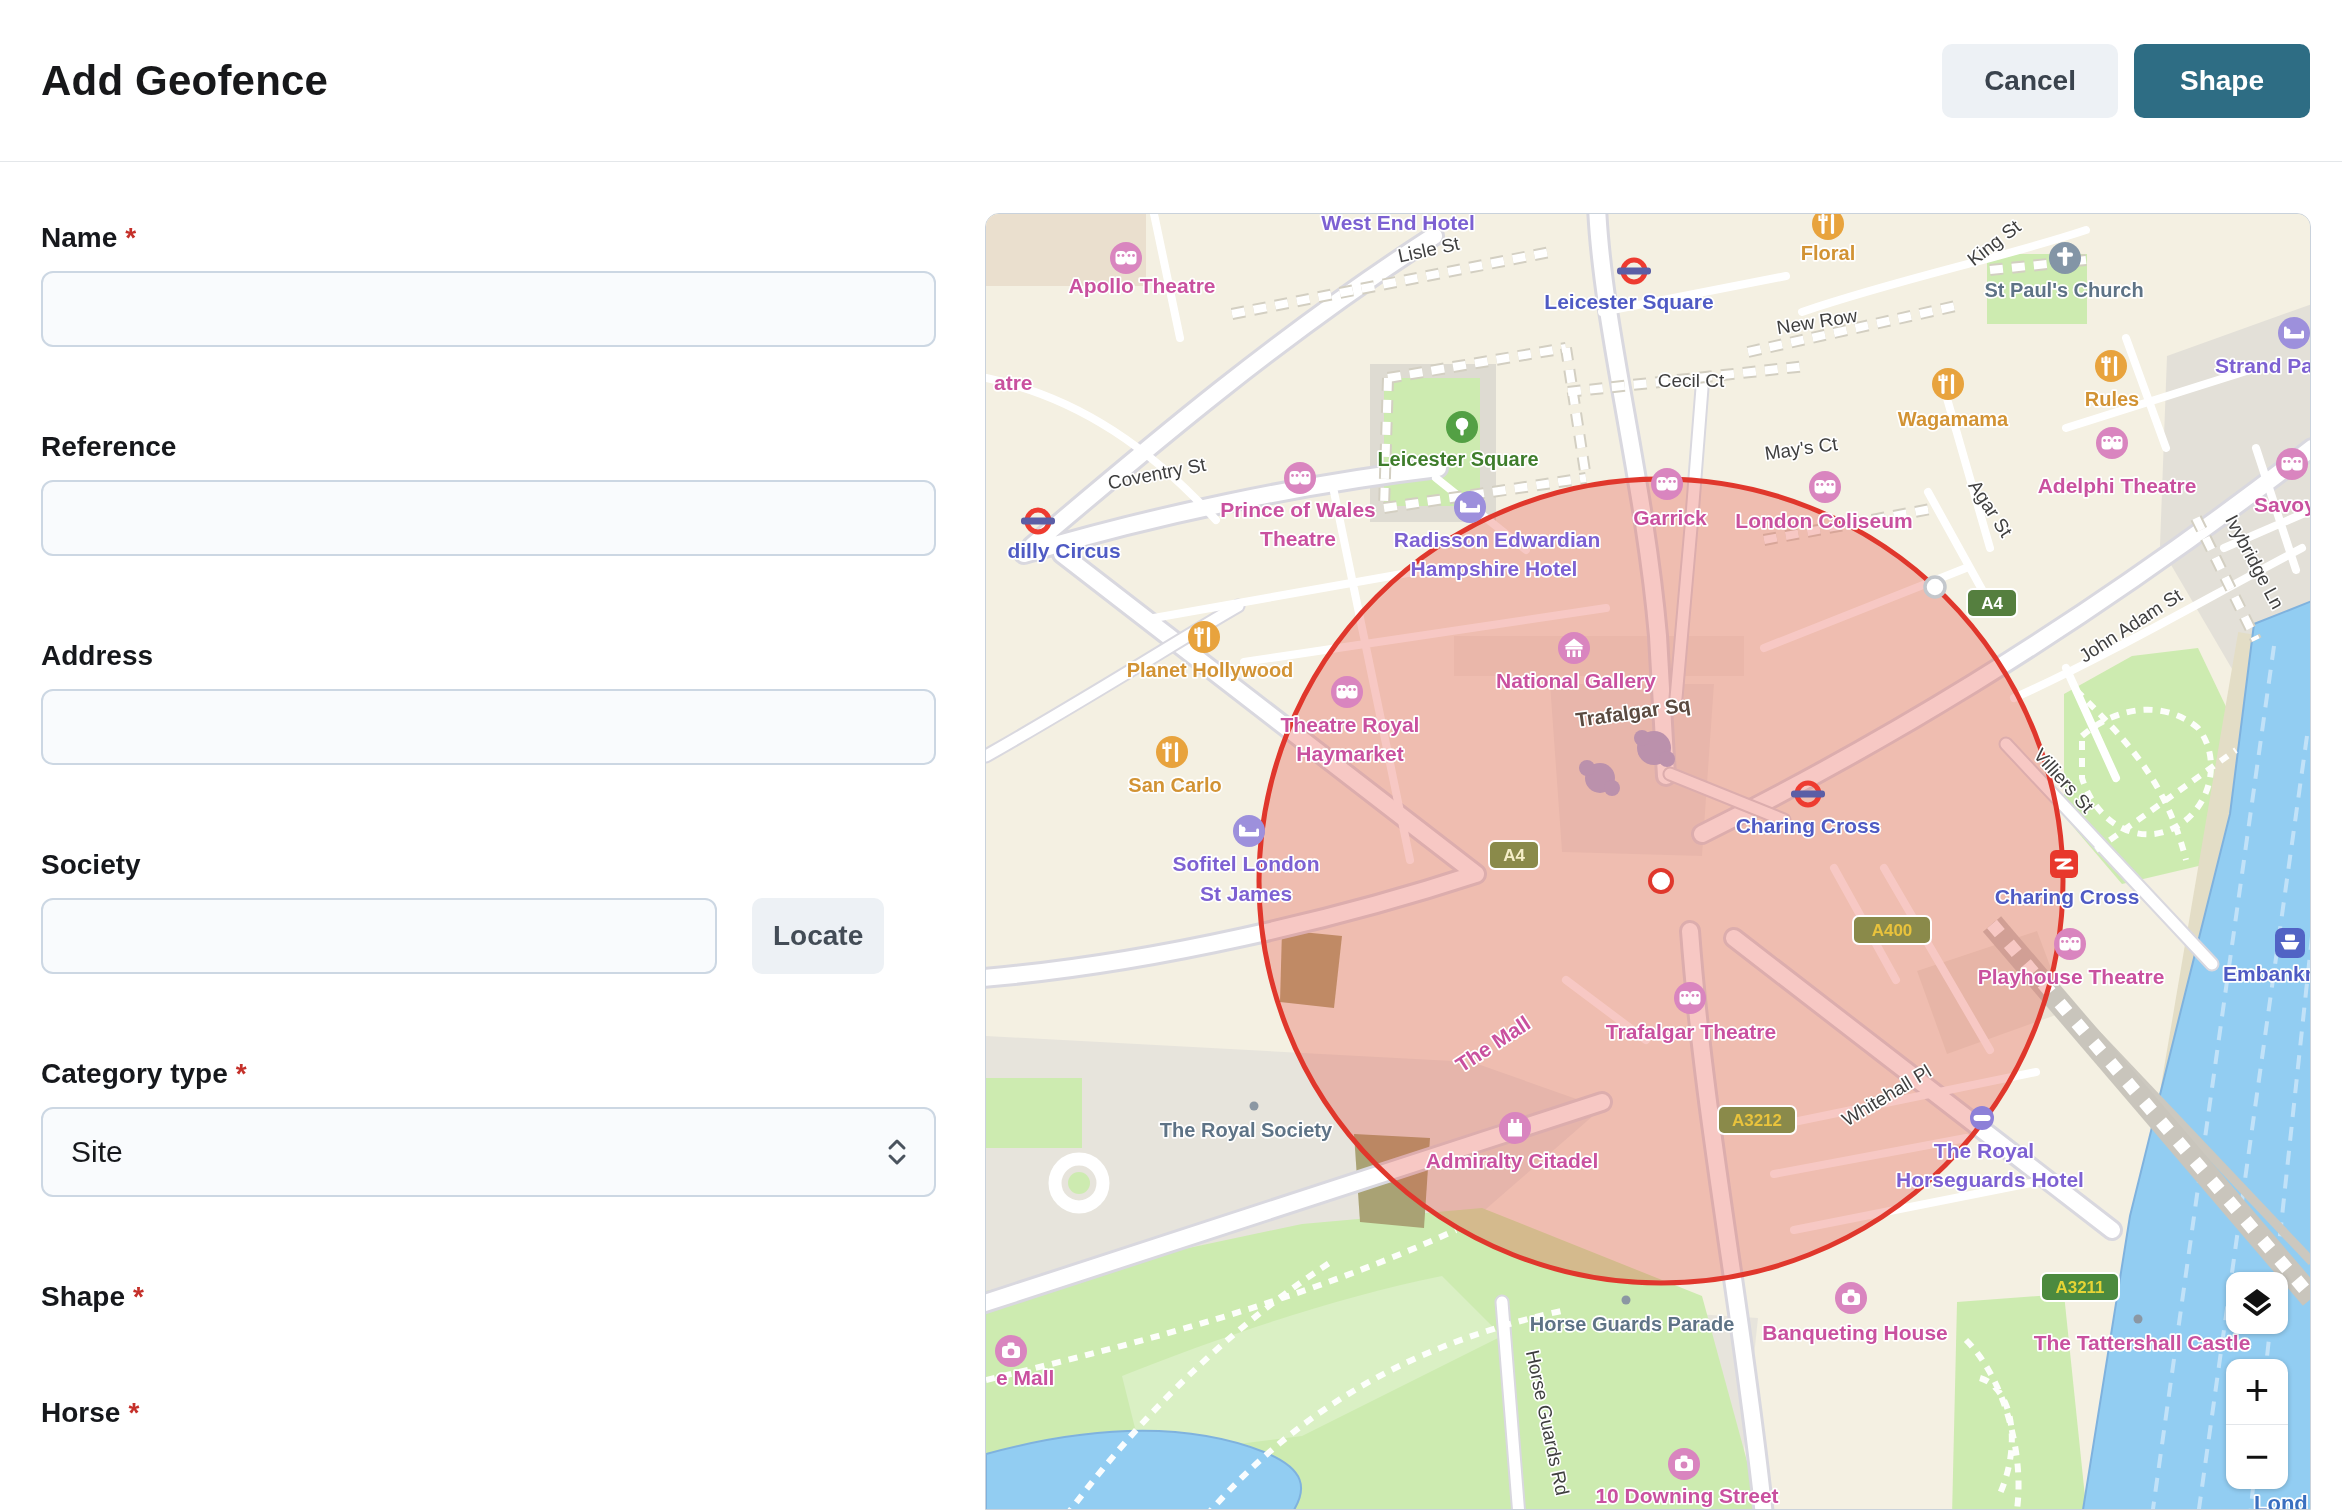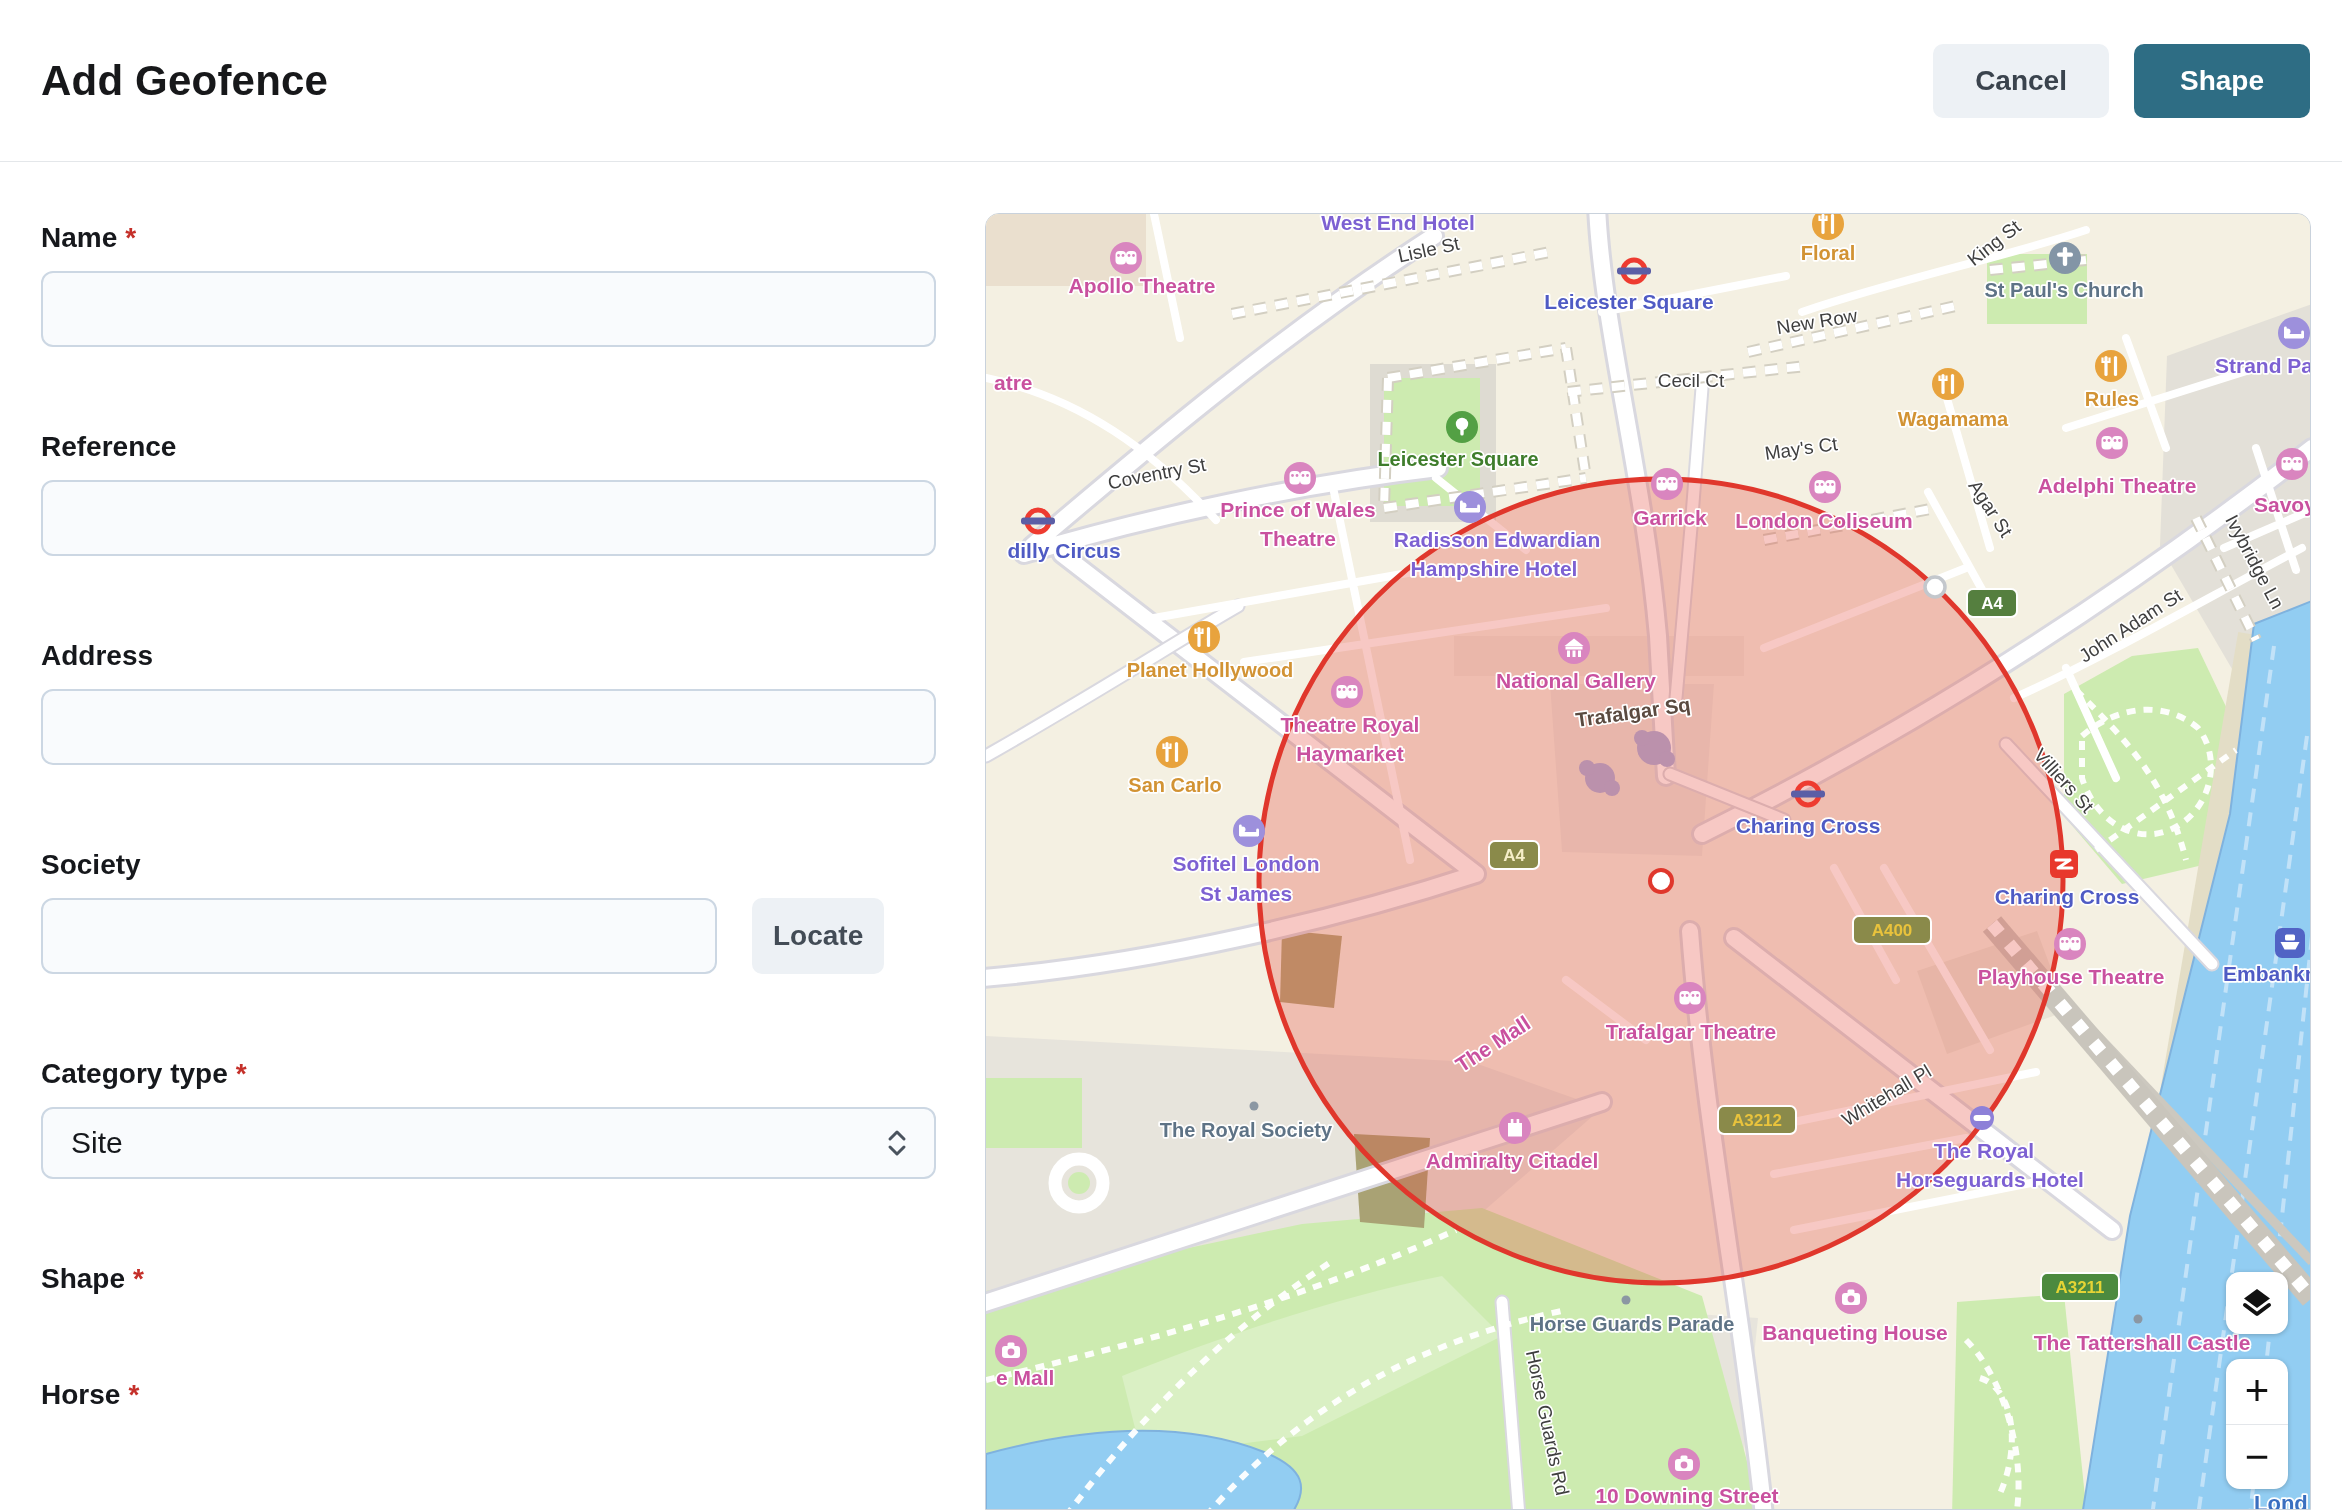--- a/index.html
+++ b/index.html
@@ -8,35 +8,35 @@
     font-family:"Liberation Sans","DejaVu Sans",sans-serif; }
   .page { position:relative; width:2342px; height:1510px; background:#fff;text-decoration:underline; }
 
   
   .hdr { position:absolute; left:0; top:0; width:2342px; height:162px;
     display:flex; align-items:center; background:#fff; border-bottom:1px solid #e4e7ea; }
   .hdr-title { margin-left:41px; font-size:42px; font-weight:700; color:#17181a; letter-spacing:.2px; }
   .hdr-sp { flex:1; }
   .btn { height:74px; border:none; border-radius:10px; font-size:28px; font-weight:700;
     cursor:pointer; font-family:inherit; }
-  .btn-cancel { background:#edf1f5; color:#3a434d; padding:0 42px; margin-right:25px; }
+  .btn-cancel { background:#edf1f5; color:#3a434d; padding:0 42px; margin-right:16px; }
   .btn-save { background:#2e6d84; color:#fff; padding:0 46px; margin-right:32px; }
 
   
   .form { position:absolute; left:41px; top:222px; width:895px; }
   .fld { margin-bottom:84px; }
   .fld-label { font-size:28px; font-weight:700; color:#16181c; margin-bottom:17px; }
   .req { color:#c5302a; margin-left:8px; font-weight:700; }
   .tin { width:895px; height:76px; background:#f9fbfd; border:2px solid #ccd7e3;
     border-radius:12px; font-size:30px; color:#16181c; padding:0 26px; font-family:inherit; outline:none; }
   .row { display:flex; align-items:flex-end; gap:35px; }
   .tin.pc { width:676px; }
   .btn-locate { height:76px; padding:0 21px; background:#edf1f5; color:#434c56;
     border:none; border-radius:10px; font-size:28px; font-weight:700; cursor:pointer; font-family:inherit; }
-  .sel { position:relative; width:895px; height:72px; background:#f9fbfd; border:2px solid #ccd7e3;
+  .sel { position:relative; width:895px; height:90px; background:#f9fbfd; border:2px solid #ccd7e3;
     border-radius:12px; display:flex; align-items:center; padding:0 28px; font-size:30px; color:#16181c; cursor:pointer; }
   .sel svg { position:absolute; right:26px; top:50%; transform:translateY(-50%); }
 
   
   .map { position:absolute; left:985px; top:213px; width:1326px; height:1297px;
     border-radius:14px 14px 0 0; border:1px solid #c9d2dc; overflow:hidden; background:#f4f0e2; }
   .map svg.canvas { display:block; }
 
   text.lbl { font-family:"Liberation Sans","DejaVu Sans",sans-serif; paint-order:stroke;
     stroke:#ffffff; stroke-width:3.4px; stroke-linejoin:round; }

